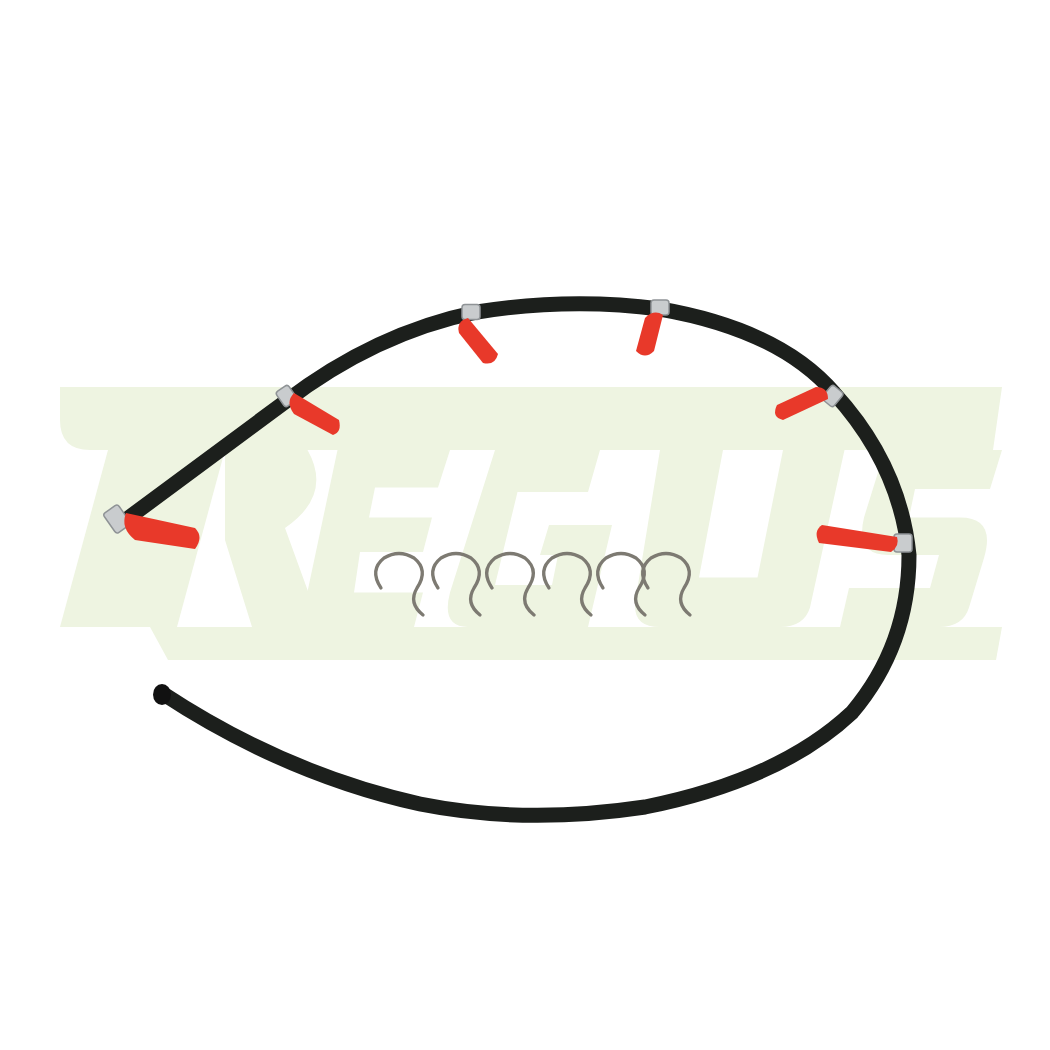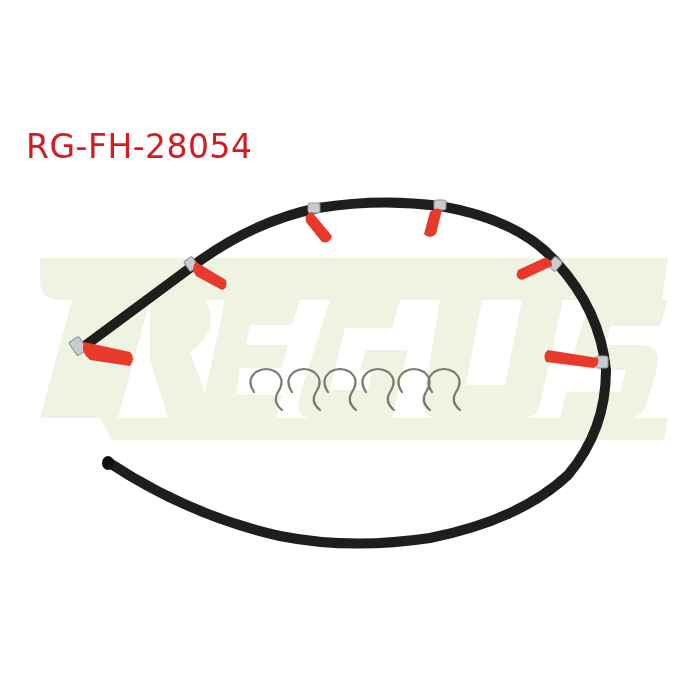--- a/index.html
+++ b/index.html
@@ -30,21 +30,20 @@
       <path d="M225 300 H300 L292 325 H250 L246 345 H288 L282 368 H240 L236 395 H282 L276 418 H200 Z"></path>
 
       <path d="M330 300 H400 L392 328 H345 L330 390 H368 L372 370 H360 L366 350 H408 L392 418 H312 Q294 418 300 395 Z"></path>
 
       <path d="M440 300 H482 L466 385 H505 L522 300 H563 L540 405 Q536 418 520 418 H440 Q420 418 424 398 Z"></path>
 
       <path d="M590 300 H668 L660 326 H610 L606 345 H640 Q664 345 656 372 L646 405 Q642 418 626 418 H560 L566 392 H620 L626 370 H592 Q570 370 576 345 Z"></path>
     </g>
   </svg>
 
-  <div class="part-code">RG-FH-28054</div>
 
   <svg class="product" viewBox="0 0 700 700">
 
     <path d="M86 345 L190 268 Q250 222 318 208 Q380 198 440 206 Q520 220 556 262 Q600 310 606 370 Q606 430 568 475 Q520 520 430 538 Q350 550 280 536 Q190 516 108 462" fill="none" stroke="#1c1f1c" stroke-width="10" stroke-linecap="round"></path>
     <ellipse cx="108" cy="463" rx="6" ry="7" fill="#111"></ellipse>
 
     <g fill="#c9ccce" stroke="#8f9396" stroke-width="1">
       <rect x="72" y="338" width="12" height="16" rx="2" transform="rotate(-35 78 346)"></rect>
       <rect x="186" y="258" width="10" height="12" rx="2" transform="rotate(-35 191 264)"></rect>
       <rect x="308" y="203" width="12" height="10" rx="2"></rect>

